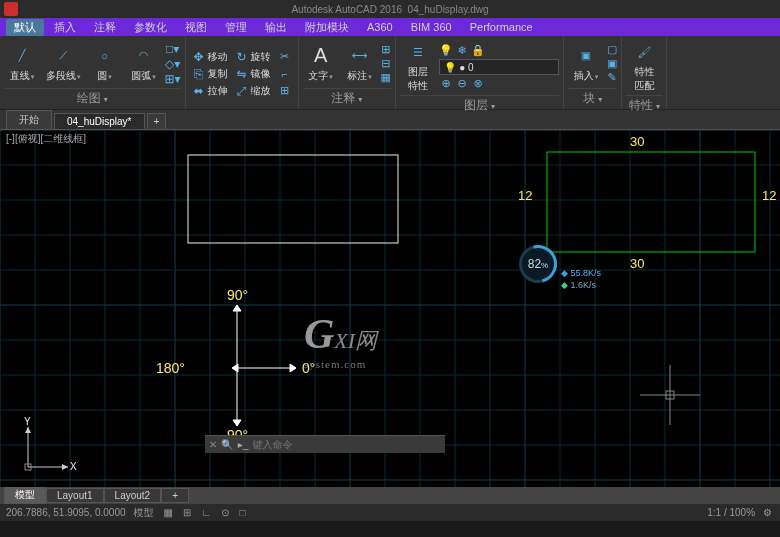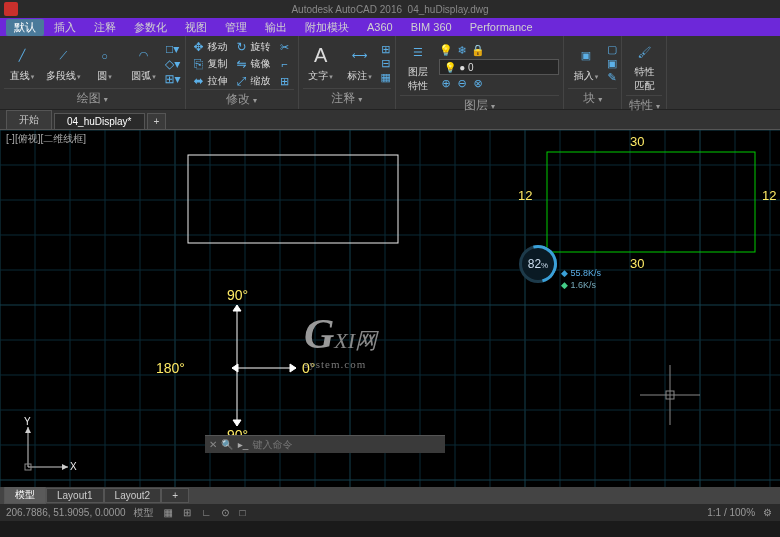--- a/index.html
+++ b/index.html
@@ -169,21 +169,20 @@
             <span class="icon" style="font-size:11px">✂</span>
           </div>
         <div class="rbtn rbtn-small">
             <span class="icon" style="font-size:11px">⌐</span>
           </div>
         <div class="rbtn rbtn-small">
             <span class="icon" style="font-size:11px">⊞</span>
           </div>
       </div>
       </div>
-      <div class="ribbon-panel-label">修改</div>
     </div>
     <div class="ribbon-panel">
       <div class="ribbon-panel-content">
       <div class="rbtn rbtn-big">
           <span class="icon" style="font-size:20px;color:#ddd">A</span>
           <span class="rbtn-label caret">文字</span>
         </div>
       <div class="rbtn rbtn-big">
           <span class="icon">⟷</span>
           <span class="rbtn-label caret">标注</span>

